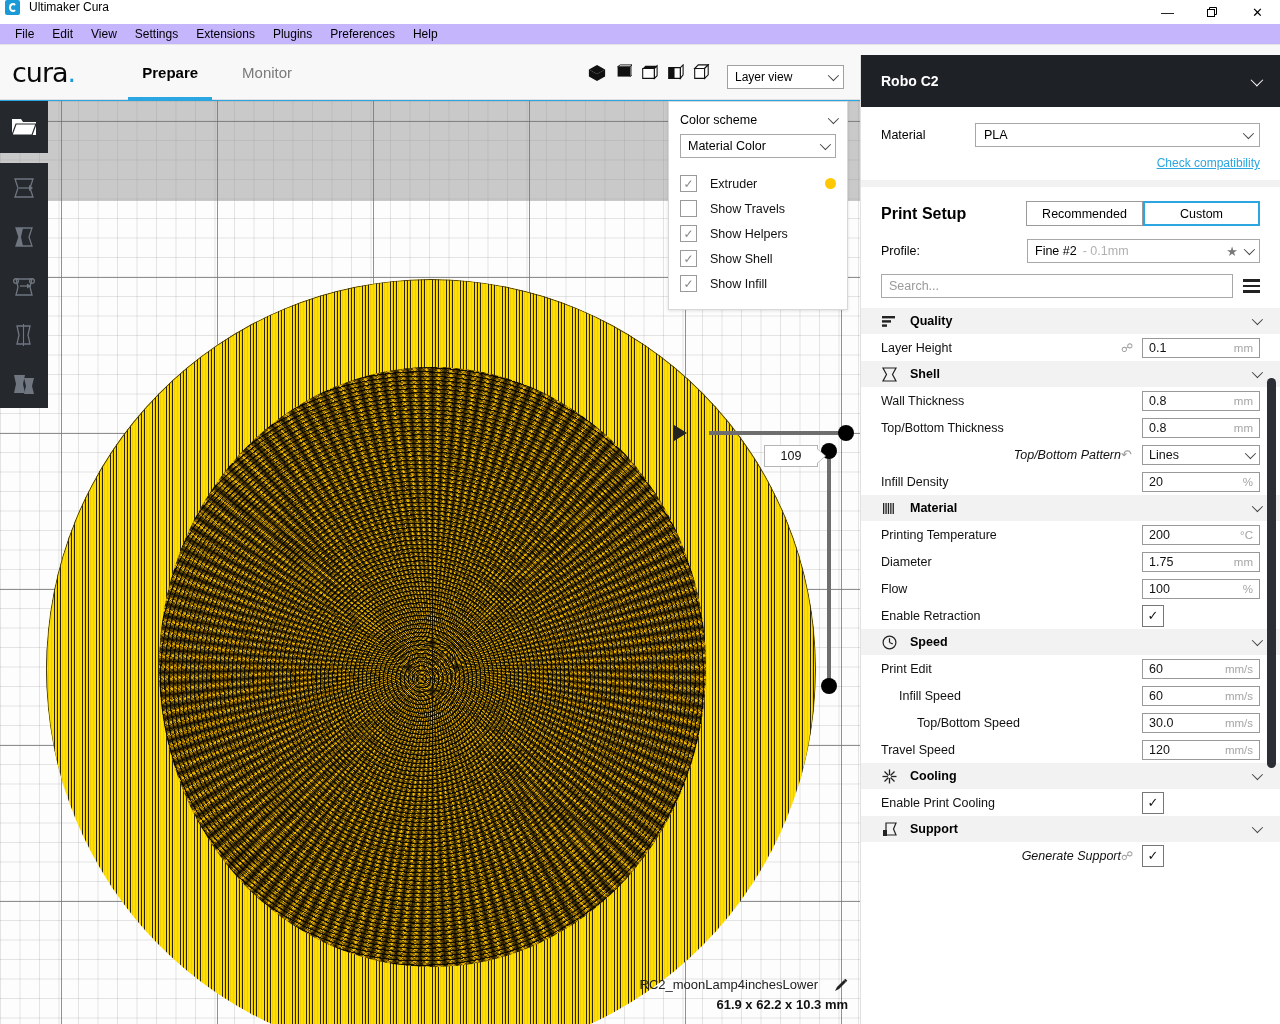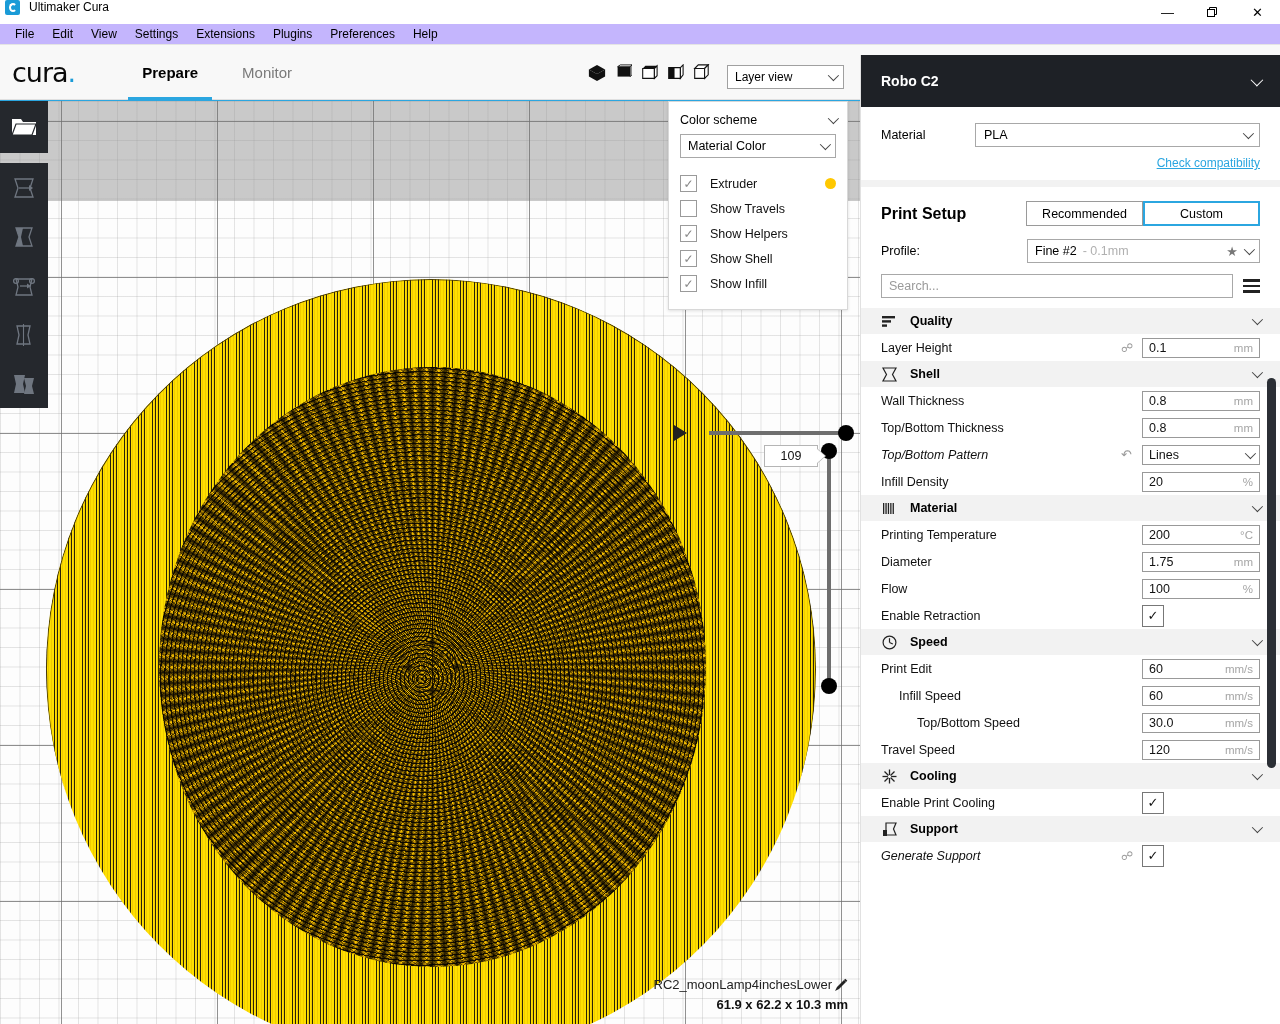--- a/index.html
+++ b/index.html
@@ -217,21 +217,21 @@
     border-bottom: 7px solid transparent;
     filter: drop-shadow(1px 0 0 #b5b5b5);
   }
 
   
   #model-caption {
     position: absolute; right: 12px; bottom: 12px; text-align: right; z-index: 22;
   }
   #model-caption .nm {
     font-size: 13px; color: #222; display: flex; align-items: center;
-    justify-content: flex-end; gap: 2px;
+    justify-content: flex-end; gap: 16px;
   }
   #model-caption .dim { font-size: 13px; color: #111; margin-top: 5px; font-weight: bold; }
 
   
   #sidebar {
     position: absolute; left: 860px; top: -45px; width: 420px; height: 1069px;
     background: #fff; border-left: 1px solid #e1e1e1;
   }
   #printer-bar {
     height: 52px; background: #1e2126; display: flex; align-items: center;
@@ -300,21 +300,21 @@
     padding: 0 20px 0 20px; gap: 12px;
   }
   .cat-row .cname { font-size: 12.5px; font-weight: bold; color: #000; flex: 1 1 auto; }
   .cat-ico { width: 17px; height: 17px; flex: 0 0 auto; }
   .set-row {
     height: 27px; display: flex; align-items: center; padding: 0 20px 0 20px;
   }
   .set-row .sname { font-size: 12.5px; color: #111; flex: 1 1 auto; }
   .set-row .sname.ind1 { padding-left: 18px; }
   .set-row .sname.ind2 { padding-left: 36px; }
-  .set-row .sname.italic { font-style: italic; }
+  .set-row .sname.italic { font-style: italic; text-align: right; }
   .set-ctl {
     width: 118px; height: 20px; border: 1px solid #999; background: #fff;
     display: flex; align-items: center; padding: 0 6px; font-size: 12.5px;
     color: #111; justify-content: space-between; flex: 0 0 auto;
   }
   .set-ctl .unit { color: #a5a5a5; font-size: 11.5px; }
   .set-chk {
     width: 22px; height: 22px; border: 1px solid #777; background: #fff;
     display: flex; align-items: center; justify-content: center;
     font-size: 13px; color: #111; flex: 0 0 auto; margin-right: 96px;

